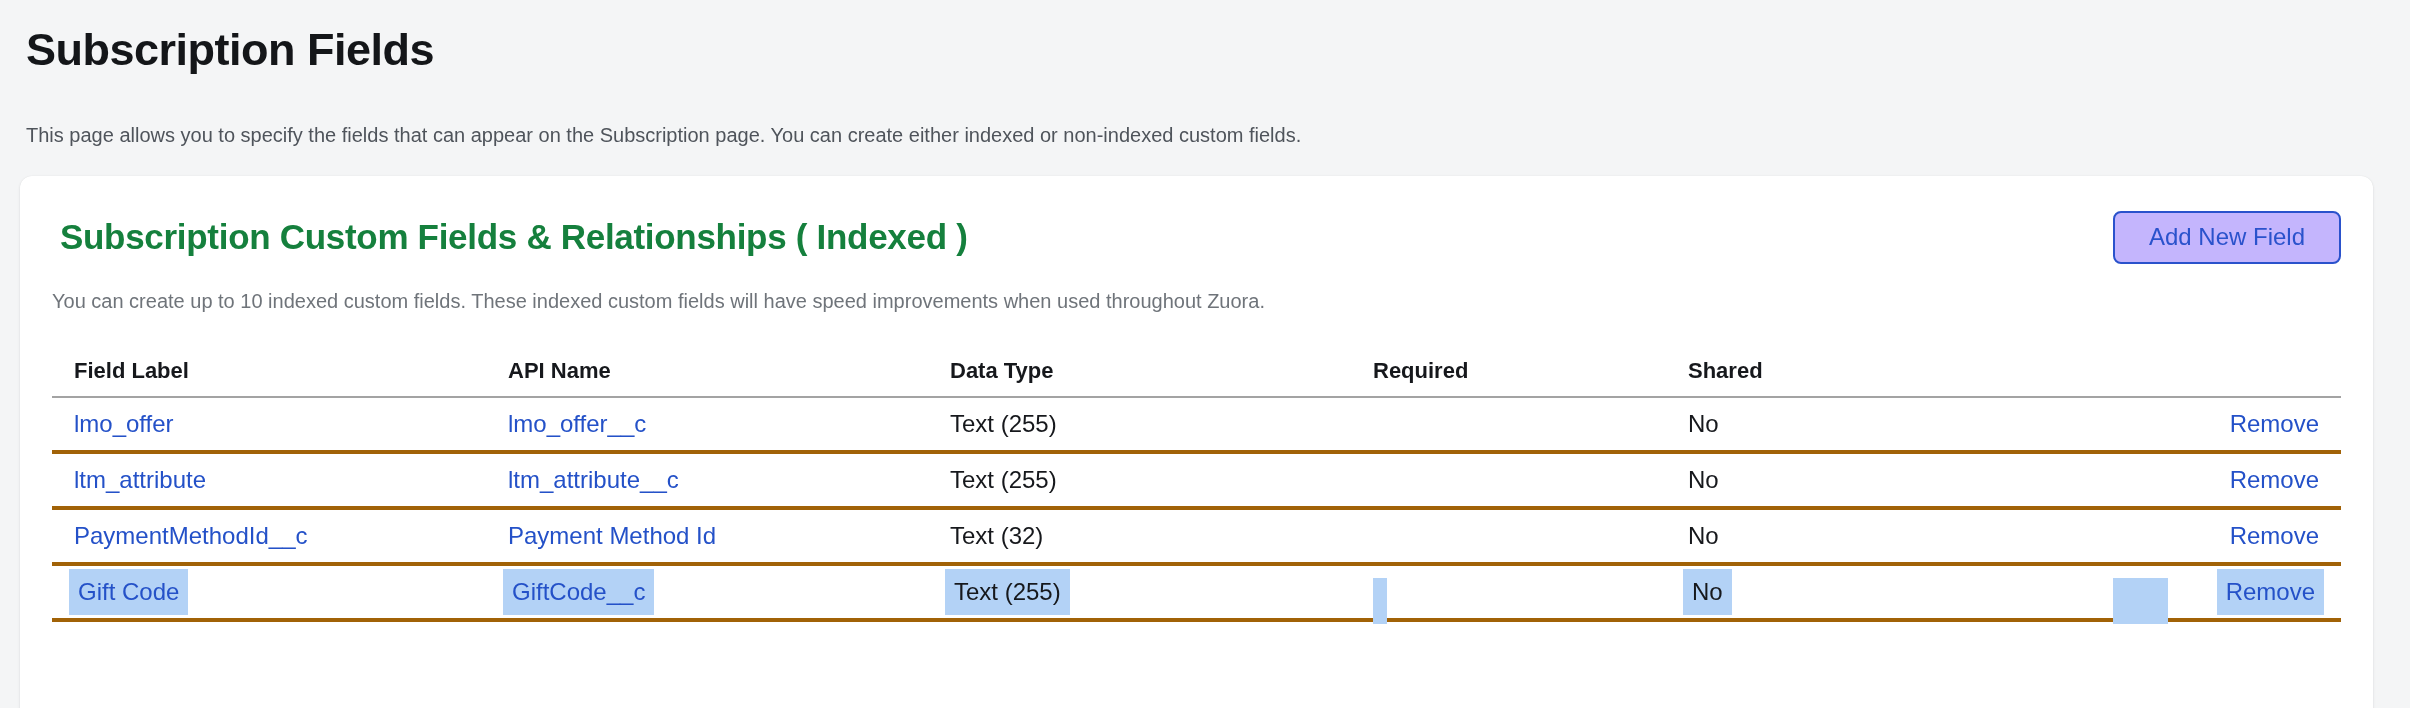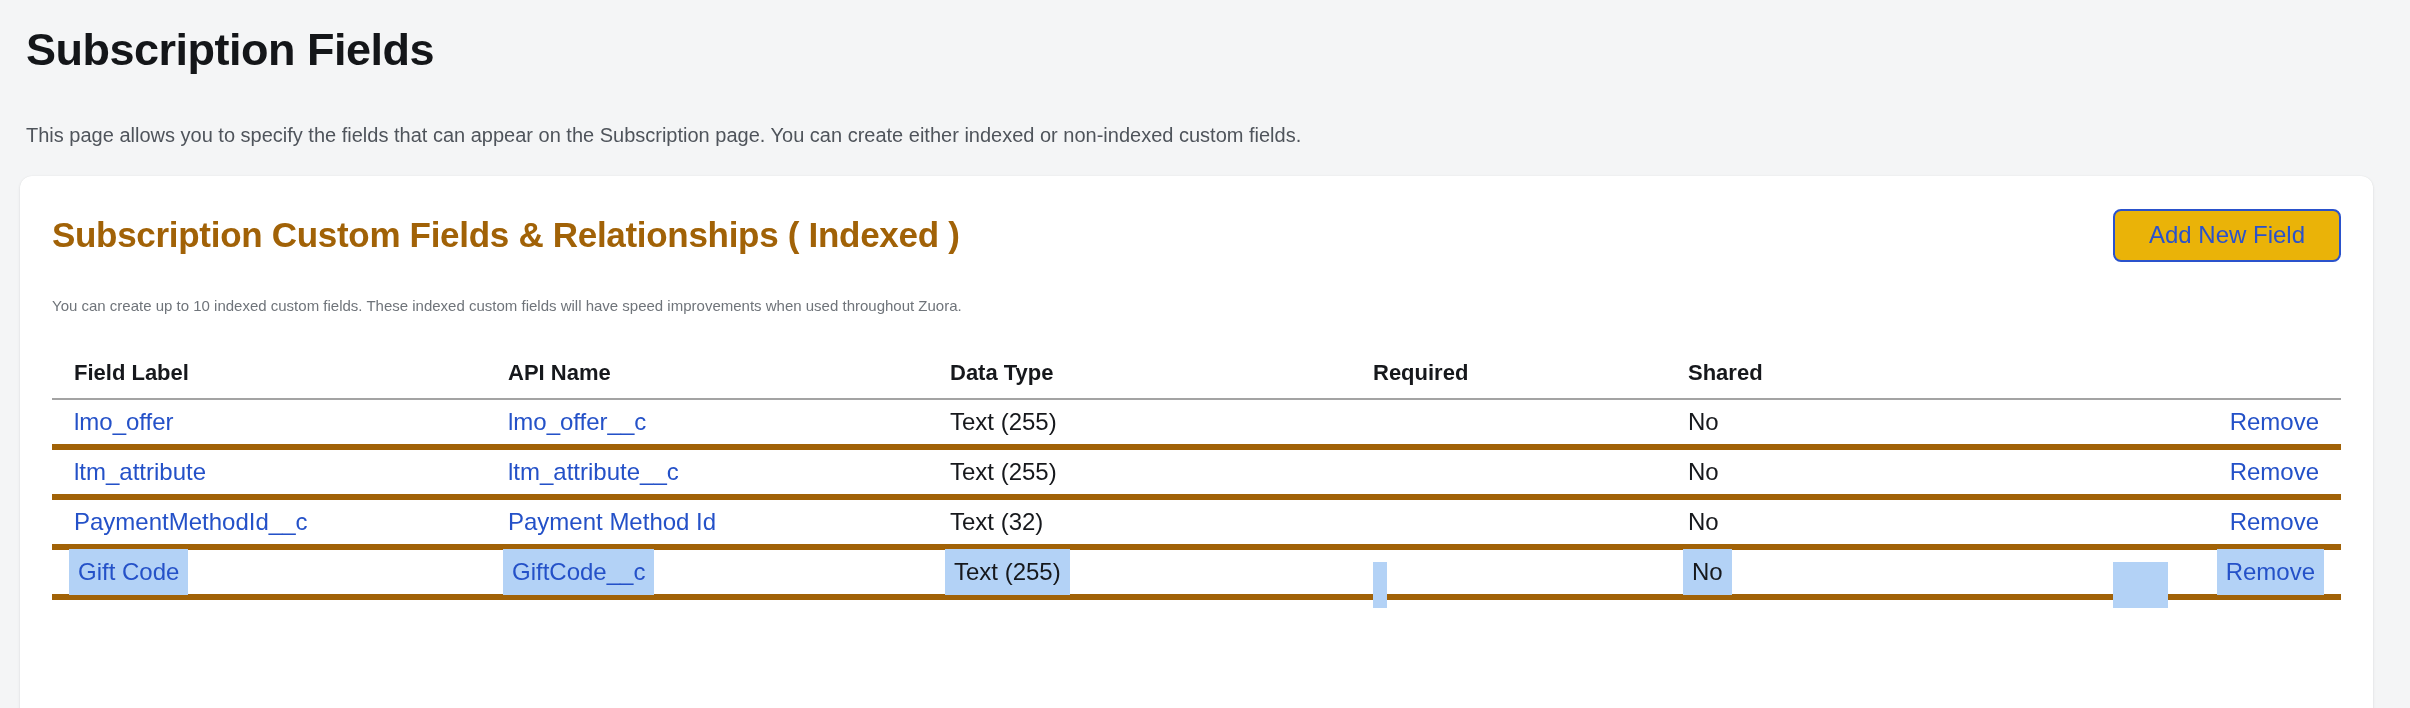--- a/index.html
+++ b/index.html
@@ -42,43 +42,43 @@
     box-shadow: 0 1px 3px rgba(20,22,26,0.10), 0 0 1px rgba(20,22,26,0.08);
     padding: 32px 32px 0 32px;
   }
   .card-header {
     display: flex;
     align-items: center;
     justify-content: space-between;
     min-height: 54px;
   }
   .section-title {
-    margin: 0;
+    margin: 8px;
     font-size: 35px;
     font-weight: 700;
     letter-spacing: -0.3px;
-    color: #a16207;
+    color: #15803d;
     line-height: 1.2;
   }
   .add-btn {
     height: 53px;
     padding: 0 34px;
-    background: #eab308;
+    background: #c4b5fd;
     border: 2px solid var(--accent);
     border-radius: 8px;
     color: var(--accent);
     font-family: inherit;
     font-size: 24px;
     line-height: 1;
     cursor: pointer;
     white-space: nowrap;
   }
   .section-desc {
-    margin: 34px 0 0 0;
-    font-size: 15px;
+    margin: 22px 0 0 0;
+    font-size: 20px;
     color: #6f747a;
     line-height: 1.3;
   }
   
   .table { margin-top: 32px; }
   .trow, .thead {
     display: grid;
     grid-template-columns: 434px 442px 423px 315px 314px 1fr;
     align-items: center;
   }
@@ -87,22 +87,22 @@
     border-bottom: 2px solid #a3a3a3;
   }
   .th {
     font-size: 22px;
     font-weight: 700;
     color: #16181c;
     padding-left: 22px;
   }
   .trow {
     position: relative;
-    height: 50px;
-    border-bottom: 6px solid #a16207;
+    height: 56px;
+    border-bottom: 4px solid #a16207;
   }
   .td {
     font-size: 24px;
     padding-left: 22px;
     color: #16181c;
     white-space: nowrap;
   }
   .td.right { text-align: right; padding-right: 22px; padding-left: 0; }
   a.link {
     color: var(--link);

